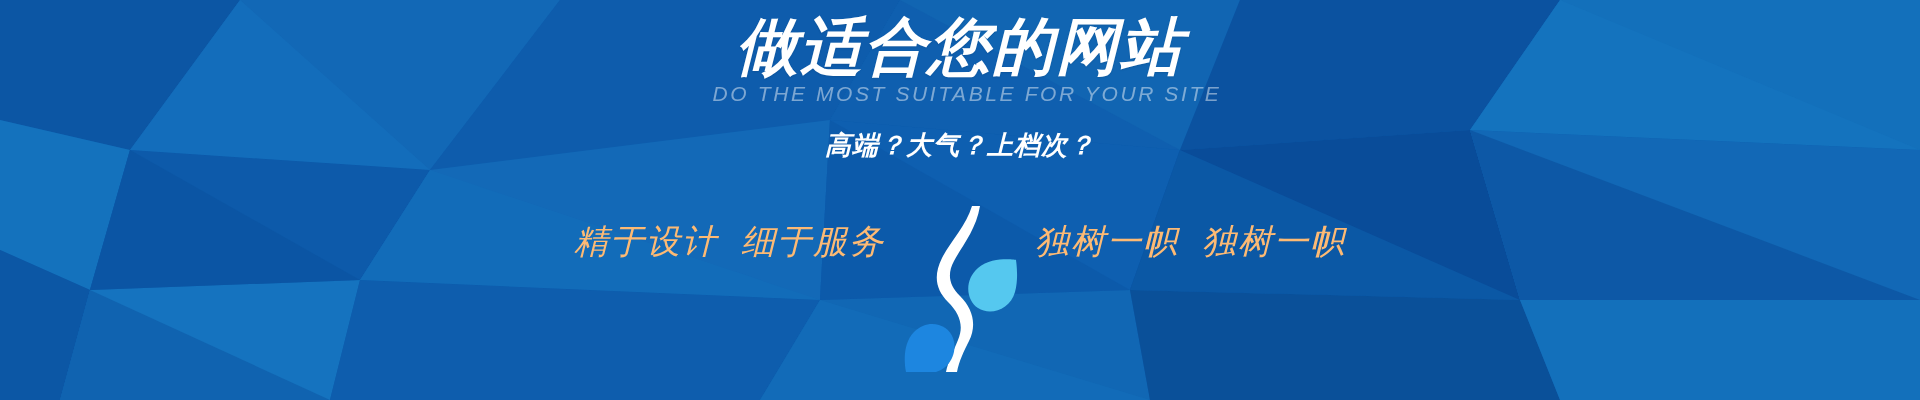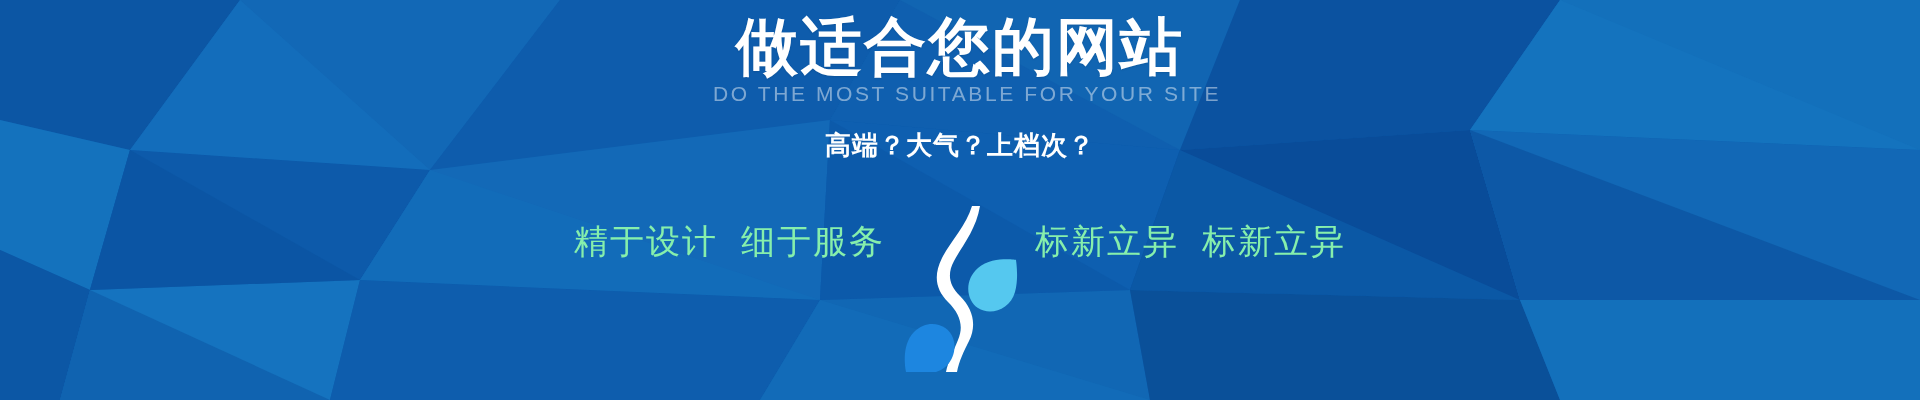--- a/index.html
+++ b/index.html
@@ -10,20 +10,21 @@
   body {
     font-family: "Liberation Sans", "DejaVu Sans", sans-serif;
   }
 
   .banner {
     position: relative;
     width: 1920px;
     height: 400px;
     overflow: hidden;
     background: #0f5fae;
+    font-style: italic;
   }
 
   
   .poly-bg {
     position: absolute;
     inset: 0;
     width: 1920px;
     height: 400px;
     display: block;
   }
@@ -94,21 +95,21 @@
     height: 70px;
     display: flex;
     align-items: flex-start;
     justify-content: center;
   }
 
   .slogan {
     font-family: "Liberation Sans", "DejaVu Sans", sans-serif;
     font-size: 34px;
     font-weight: normal;
-    color: #86efac;
+    color: #fdba74;
     letter-spacing: 2px;
     line-height: 1;
     white-space: pre;
     padding-top: 6px;
   }
 
   .slogan-left  { width: 360px; text-align: right; }
   .slogan-right { width: 360px; text-align: left; }
 
   .logo-slot {
@@ -204,18 +205,18 @@
                    C 119 74, 116 56, 116 56 Z" fill="#55c8ef"></path>
 
           <path d="M6 168
                    C 6 168, 0 142, 14 128
                    C 28 114, 48 120, 53 134
                    C 58 148, 50 164, 36 168
                    Z" fill="#1d86e0"></path>
         </svg>
       </div>
 
-      <div class="slogan slogan-right">标新立异  标新立异</div>
+      <div class="slogan slogan-right">独树一帜  独树一帜</div>
 
     </div>
 
   </div>
 </div>
 
 </body></html>

